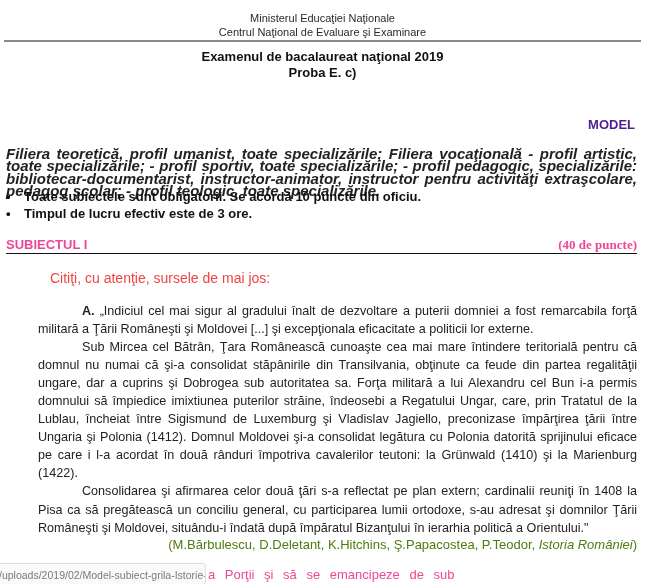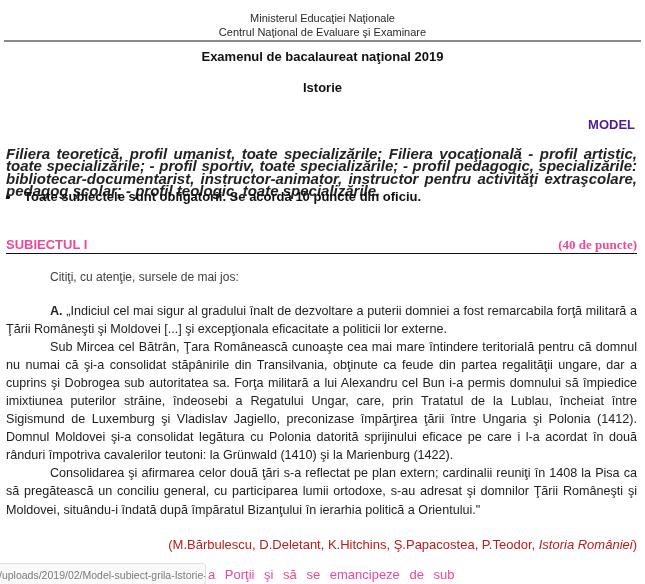--- a/index.html
+++ b/index.html
@@ -18,48 +18,51 @@
     .exam-title.t2 { top: 65px; }
     .exam-title.t3 { top: 80px; }
     .model { position: absolute; right: 10px; top: 117px; font-weight: bold; font-size: 13px; color: #4c1d95; }
     .filiera { position: absolute; left: 6px; top: 148px; width: 631px; font-size: 15px; font-style: italic; font-weight: bold; line-height: 12.4px; text-align: justify; color: #222; }
     .bullets { position: absolute; left: 6px; top: 188px; width: 630px; font-weight: bold; font-size: 13px; color: #111; }
     .bullets .b { height: 17px; line-height: 17px; }
     .bullets .dot { display: inline-block; width: 18px; }
     .subj-row { position: absolute; left: 6px; top: 237px; width: 631px; font-weight: bold; font-size: 13px; color: #ec4899; border-bottom: 1.5px solid #111; height: 16px; }
     .subj-row .left { position: absolute; left: 0; top: 0; }
     .subj-row .right { position: absolute; right: 0; top: 0; font-family: Liberation Serif, serif; }
-    .intro { position: absolute; left: 50px; top: 270px; font-size: 12px; color: #404040; }
+    .intro { position: absolute; left: 50px; top: 270px; font-size: 14px; color: #ef4444; }
     .body-text { position: absolute; left: 6px; top: 302px; width: 631px; font-size: 12.6px; line-height: 18.05px; color: #222; text-align: justify; }
     .body-text p { margin: 0; text-indent: 44px; text-align: justify; }
-    .body-text p.last-left { text-align-last: left; }
+    .body-text p.last-left { text-align-last: left; margin-left: 32px; }
     .body-text .lbl { font-weight: bold; }
-    .citation { position: absolute; right: 8px; top: 537px; font-size: 13px; color: #b91c1c; }
+    .citation { position: absolute; right: 8px; top: 537px; font-size: 13px; color: #4d7c0f; }
     .citation i { font-style: italic; }
     .tail { position: absolute; left: 208px; top: 567px; width: 429px; font-size: 13px; color: #ec4899; word-spacing: 6px; white-space: nowrap; }
     .url-tip { position: absolute; left: -4px; top: 563px; width: 210px; height: 22px; background: #fafafa; border: 1px solid #dedede; border-radius: 3px; font-size: 10.5px; color: #7a7a7a; line-height: 22px; white-space: nowrap; overflow: hidden; padding-left: 2px; box-sizing: border-box; }
   </style>
 </head>
 <body>
 
 <div class="page">
   <div class="ministry l1">Ministerul Educaţiei Naţionale</div>
   <div class="ministry l2">Centrul Naţional de Evaluare şi Examinare</div>
   <div class="hrule"></div>
 
   <div class="exam-title t1">Examenul de bacalaureat naţional 2019</div>
-  <div class="exam-title t3">Istorie</div>
+  <div class="exam-title t2">Proba E. c)</div>
 
   <div class="model">MODEL</div>
 
   <div class="filiera">Filiera teoretică, profil umanist, toate specializările; Filiera vocaţională - profil artistic, toate specializările; - profil sportiv, toate specializările; - profil pedagogic, specializările: bibliotecar-documentarist, instructor-animator, instructor pentru activităţi extraşcolare, pedagog şcolar; - profil teologic, toate specializările.</div>
 
   <div class="bullets">
     <div class="b">
       <span class="dot">•</span><span>Toate subiectele sunt obligatorii. Se acordă 10 puncte din oficiu.</span>
+    </div>
+    <div class="b">
+      <span class="dot">•</span><span>Timpul de lucru efectiv este de 3 ore.</span>
     </div>
   </div>
 
   <div class="subj-row">
     <span class="left">SUBIECTUL I</span>
     <span class="right">(40 de puncte)</span>
   </div>
 
   <div class="intro">Citiţi, cu atenţie, sursele de mai jos:</div>
 

